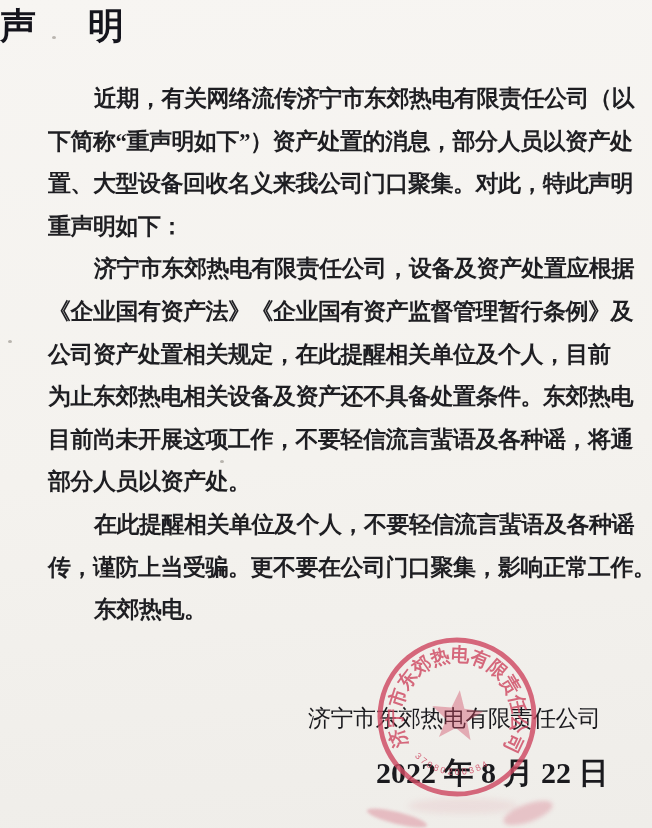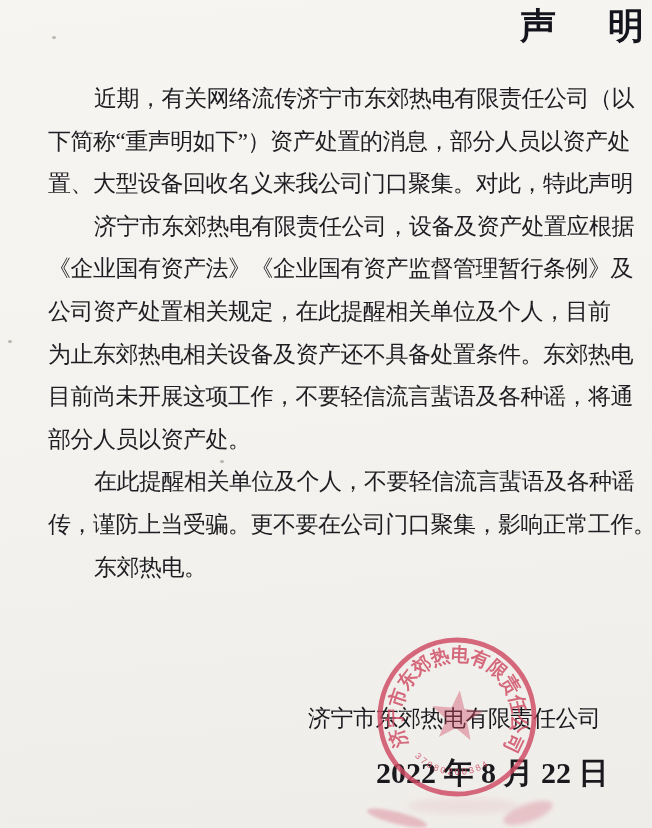--- a/index.html
+++ b/index.html
@@ -6,29 +6,29 @@
   .page{
     position:relative;
     width:652px;height:828px;
     background:linear-gradient(175deg,#f7f5f2 0%,#f4f2ee 55%,#efede9 100%);
     overflow:hidden;
     font-family:"Liberation Serif","DejaVu Serif",serif;
     color:#1c1c20;
   }
   .title{
     position:absolute;top:4px;left:0;right:0;
-    text-align:right;
+    text-align:left;
     font-size:36px;line-height:44px;
     font-weight:bold;
     letter-spacing:8px;
     color:#14141c;
     white-space:pre;
   }
   .body-text{
-    position:absolute;top:78px;left:48px;right:32px;
+    position:absolute;top:78px;left:48px;right:32px;font-weight:bold;
   }
   .line{
     font-size:23px;
     letter-spacing:-0.5px;
     line-height:42.6px;
     white-space:pre;
     color:#1e1e22;
   }
   .line.indent{text-indent:2em;}
   .signature{
@@ -80,20 +80,21 @@
 <body>
 
 <div class="page">
 
   <div class="title">声　明</div>
 
   <div class="body-text">
     <div class="line indent">近期，有关网络流传济宁市东郊热电有限责任公司（以</div>
     <div class="line">下简称“重声明如下”）资产处置的消息，部分人员以资产处</div>
     <div class="line">置、大型设备回收名义来我公司门口聚集。对此，特此声明</div>
+    <div class="line">重声明如下：</div>
     <div class="line indent">济宁市东郊热电有限责任公司，设备及资产处置应根据</div>
     <div class="line">《企业国有资产法》《企业国有资产监督管理暂行条例》及</div>
     <div class="line">公司资产处置相关规定，在此提醒相关单位及个人，目前</div>
     <div class="line">为止东郊热电相关设备及资产还不具备处置条件。东郊热电</div>
     <div class="line">目前尚未开展这项工作，不要轻信流言蜚语及各种谣，将通</div>
     <div class="line">部分人员以资产处。</div>
     <div class="line indent">在此提醒相关单位及个人，不要轻信流言蜚语及各种谣</div>
     <div class="line">传，谨防上当受骗。更不要在公司门口聚集，影响正常工作。</div>
     <div class="line indent">东郊热电。</div>
   </div>

